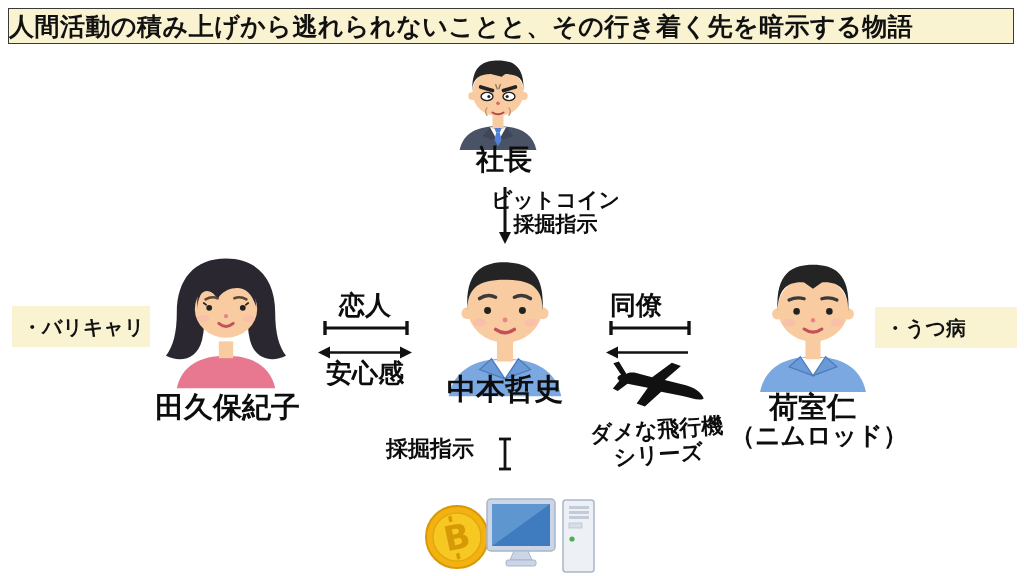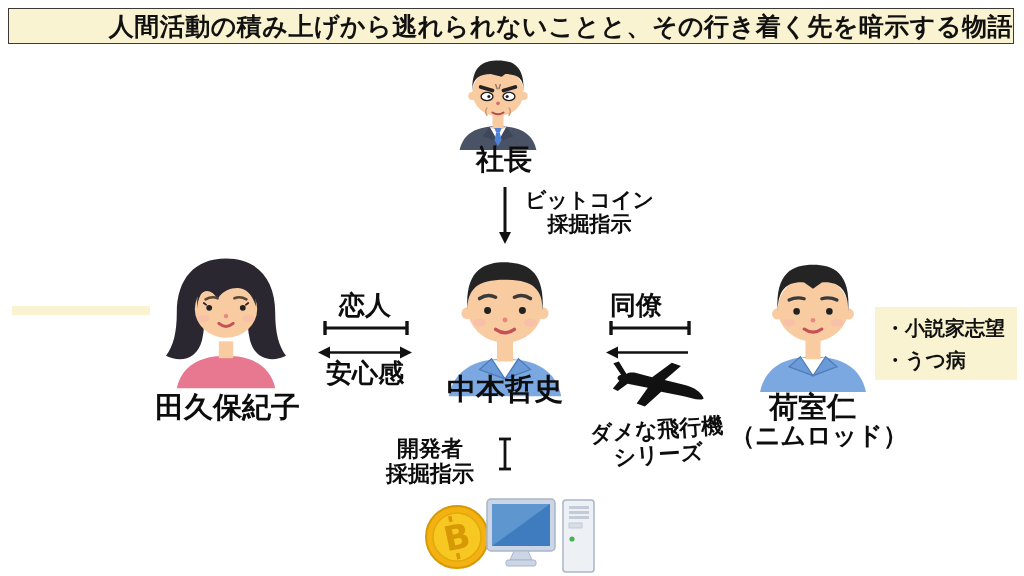--- a/index.html
+++ b/index.html
@@ -9,21 +9,21 @@
   }
   .abs{position:absolute;}
   .lbl{
     position:absolute;font-weight:bold;color:#0d0d0d;text-align:center;
     line-height:1.12;white-space:nowrap;
   }
   .lbl span{display:block;}
   .banner{
     position:absolute;left:8px;top:8px;width:1004px;height:34px;
     background:#FAF3D1;border:1.6px solid #3a3a3a;
-    display:flex;align-items:center;justify-content:flex-end;
+    display:flex;align-items:center;justify-content:flex-start;
     font-weight:bold;font-size:25px;letter-spacing:0.5px;
   }
   .note{
     position:absolute;background:#FAF3D1;font-weight:bold;font-size:20px;
     line-height:1.6;padding:5px 8px 4px 10px;white-space:nowrap;
   }
   .note span{display:block;}
   svg{display:block;}
 </style>
 </head>
@@ -59,21 +59,21 @@
   <path d="M44,64 Q50,68 56,64" stroke="#B14A52" stroke-width="2.2" fill="none" stroke-linecap="round"></path>
 </svg>
 <div class="lbl" style="left:449px;top:144px;width:110px;font-size:28px">
   <span>社長</span>
 </div>
 
 <svg class="abs" style="left:497px;top:186px" width="16" height="58" viewBox="0 0 16 58">
   <line x1="8" y1="1" x2="8" y2="47" stroke="#111" stroke-width="3"></line>
   <polygon points="2,46 14,46 8,58" fill="#111"></polygon>
 </svg>
-<div class="lbl" style="left:522px;top:189px;width:135px;font-size:21px">
+<div class="lbl" style="left:488px;top:189px;width:135px;font-size:21px">
   <span>ビットコイン</span>
   <span>採掘指示</span>
 </div>
 
 <svg class="abs" style="left:160px;top:248px" width="132" height="146" viewBox="0 0 110 112">
   <path d="M55,4 C29,4 14,21 14,49 C14,66 11,77 5,85 C17,91 31,88 35,72 C37,64 37,56 37,49 L73,49 C73,56 73,64 75,72 C79,88 93,91 105,85 C99,77 96,66 96,49 C96,21 81,4 55,4 Z" fill="#2B2730"></path>
   <path d="M14,112 C18,93 34,85 55,85 C76,85 92,93 96,112 Z" fill="#E87890"></path>
   <rect x="49" y="73" width="12" height="14" fill="#F9CBA0"></rect>
   <ellipse cx="55" cy="46" rx="26" ry="24" fill="#F9CBA0"></ellipse>
   <path d="M31,46 C30,24 41,15 55,15 C69,15 80,24 80,44 C76,30 68,27 60,29 C54,30.5 50,34 48,38 C44,30 37,29 34,34 C32,38 31,42 31,46 Z" fill="#2B2730"></path>
@@ -86,20 +86,21 @@
   <circle cx="55" cy="52" r="1.8" fill="#E98585"></circle>
   <path d="M49,58 Q55,63 61,58" stroke="#C4505A" stroke-width="2.4" fill="none" stroke-linecap="round"></path>
   <ellipse cx="36" cy="54" rx="5" ry="3" fill="#F8BCAC" opacity="0.75"></ellipse>
   <ellipse cx="74" cy="54" rx="5" ry="3" fill="#F8BCAC" opacity="0.75"></ellipse>
 </svg>
 <div class="lbl" style="left:145px;top:391px;width:165px;font-size:29px">
   <span>田久保紀子</span>
 </div>
 
 <div class="note" style="left:12px;top:306px;width:120px">
+  <span>・バリキャリ</span>
 </div>
 
 <div class="lbl" style="left:325px;top:291px;width:80px;font-size:26px">
   <span>恋人</span>
 </div>
 <svg class="abs" style="left:322px;top:321px" width="88" height="14" viewBox="0 0 88 14">
   <line x1="3" y1="7" x2="85" y2="7" stroke="#111" stroke-width="3"></line>
   <line x1="3" y1="0" x2="3" y2="14" stroke="#111" stroke-width="3.4"></line>
   <line x1="85" y1="0" x2="85" y2="14" stroke="#111" stroke-width="3.4"></line>
 </svg>
@@ -178,26 +179,24 @@
   <ellipse cx="69" cy="53" rx="5" ry="3" fill="#F8BCAC" opacity="0.75"></ellipse>
 </svg>
 <div class="lbl" style="left:755px;top:391px;width:115px;font-size:29px">
   <span>荷室仁</span>
 </div>
 <div class="lbl" style="left:730px;top:422px;width:168px;font-size:25px">
   <span>（ニムロッド）</span>
 </div>
 
 <div class="note" style="left:875px;top:307px;width:124px">
-  <span>・小説家志望</span>
   <span>・うつ病</span>
 </div>
 
 <div class="lbl" style="left:375px;top:437px;width:110px;font-size:22px">
-  <span>開発者</span>
   <span>採掘指示</span>
 </div>
 <svg class="abs" style="left:494px;top:437px" width="22" height="34" viewBox="0 0 22 34">
   <line x1="11" y1="2" x2="11" y2="32" stroke="#111" stroke-width="2.8"></line>
   <line x1="5" y1="2" x2="17" y2="2" stroke="#111" stroke-width="2.8"></line>
   <line x1="5" y1="32" x2="17" y2="32" stroke="#111" stroke-width="2.8"></line>
 </svg>
 
 <svg class="abs" style="left:424px;top:504px" width="66" height="66" viewBox="0 0 66 66">
   <circle cx="33" cy="33" r="31" fill="#F3B212" stroke="#D79A06" stroke-width="2"></circle>

